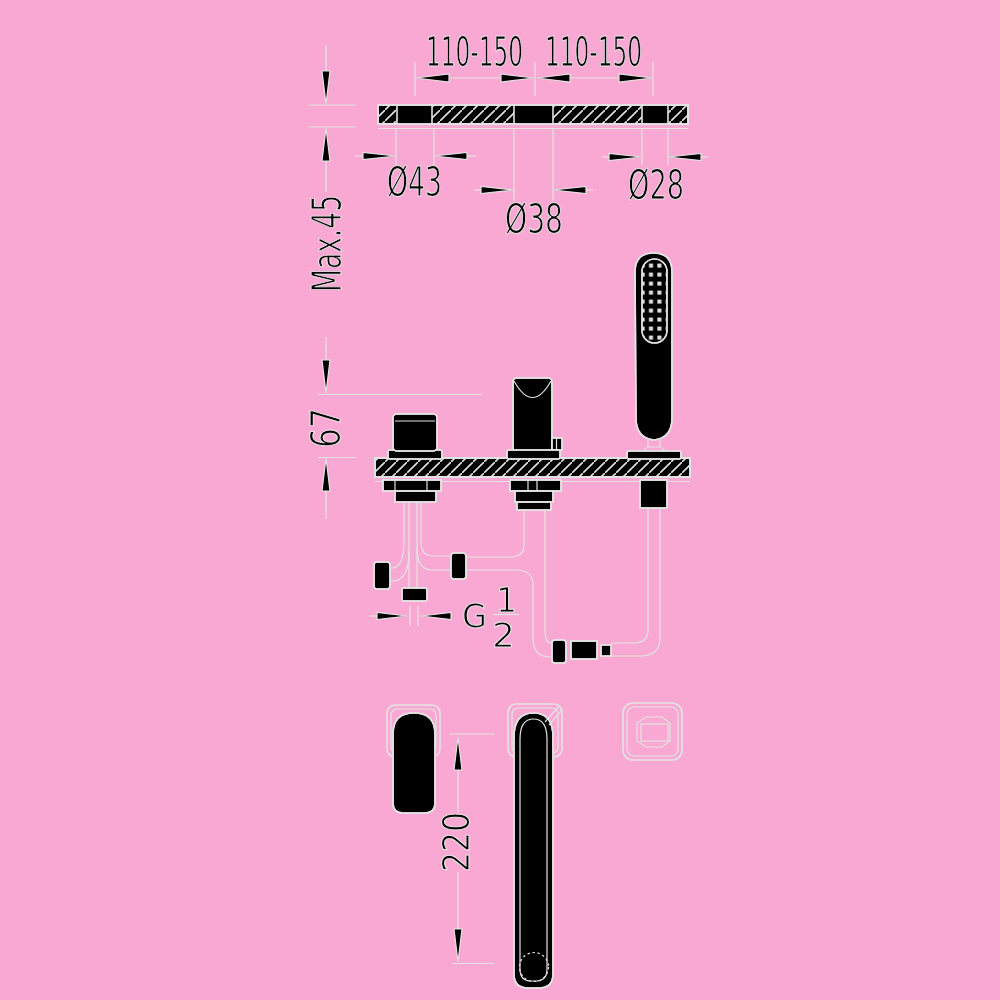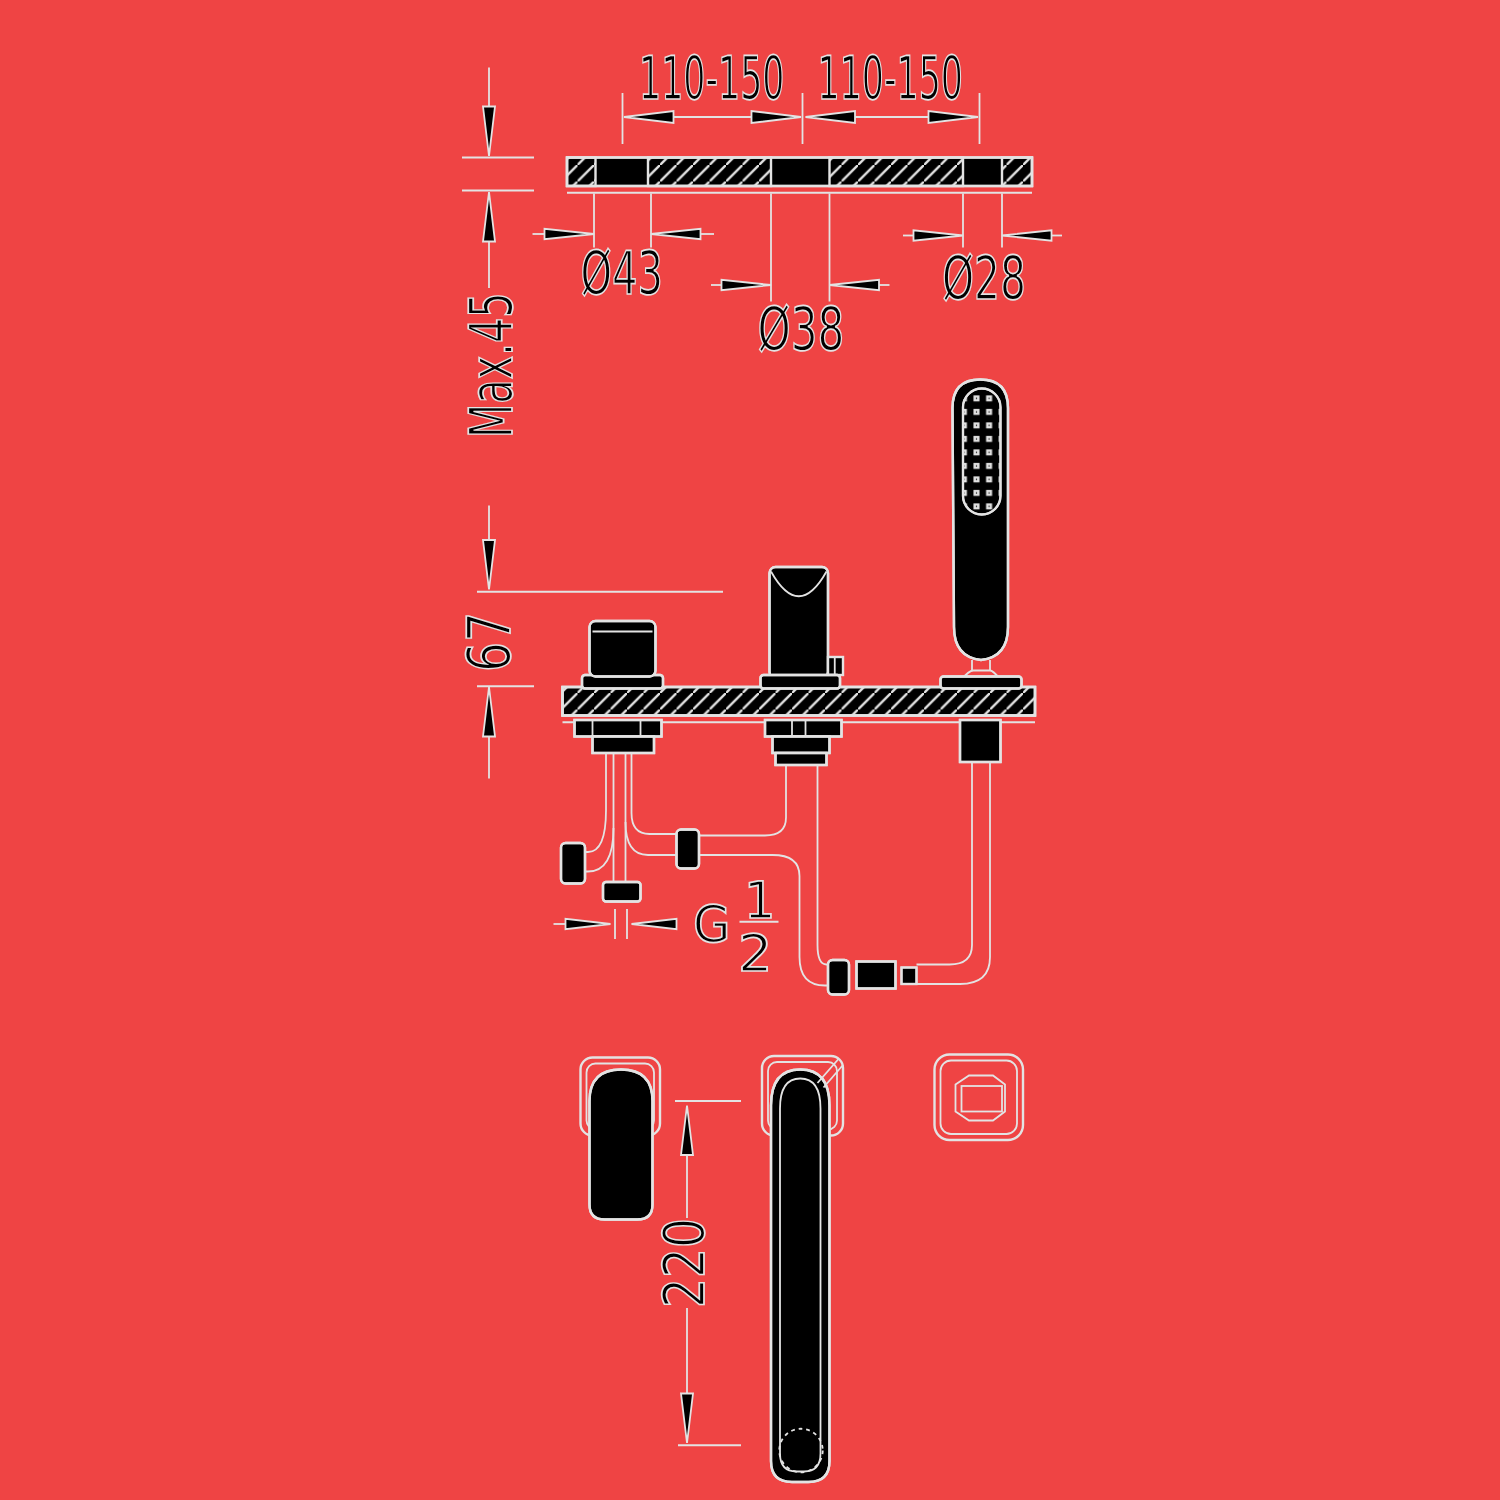--- a/index.html
+++ b/index.html
@@ -1,16 +1,16 @@
 <!DOCTYPE html>
 <html><head>
 <meta charset="utf-8">
 <style>
   html,body{margin:0;padding:0;background:#000;}
-  .stage{position:relative;width:1000px;height:1000px;background:#ef4444;overflow:hidden;}
+  .stage{position:relative;width:1000px;height:1000px;background:#f9a8d4;overflow:hidden;}
   svg{display:block;}
   
   .ln path,.ln rect,.ln line,.ln circle,.ln polygon{fill:none;stroke:#e3e3e3;stroke-width:1.6;}
   .thin{stroke-width:1.2 !important;}
   .fb{fill:#000 !important;}
   .hatch{fill:url(#hatch) !important;}
   .dots{fill:url(#dots) !important;}
   .arrow{fill:#000 !important;stroke:#e3e3e3;stroke-width:1.2 !important;stroke-linejoin:miter;}
   .dotted{stroke-dasharray:2.5 2.6;}
   text{font-family:"DejaVu Sans","Liberation Sans",sans-serif;fill:#000;stroke:#e3e3e3;stroke-width:1.15px;letter-spacing:0;}

